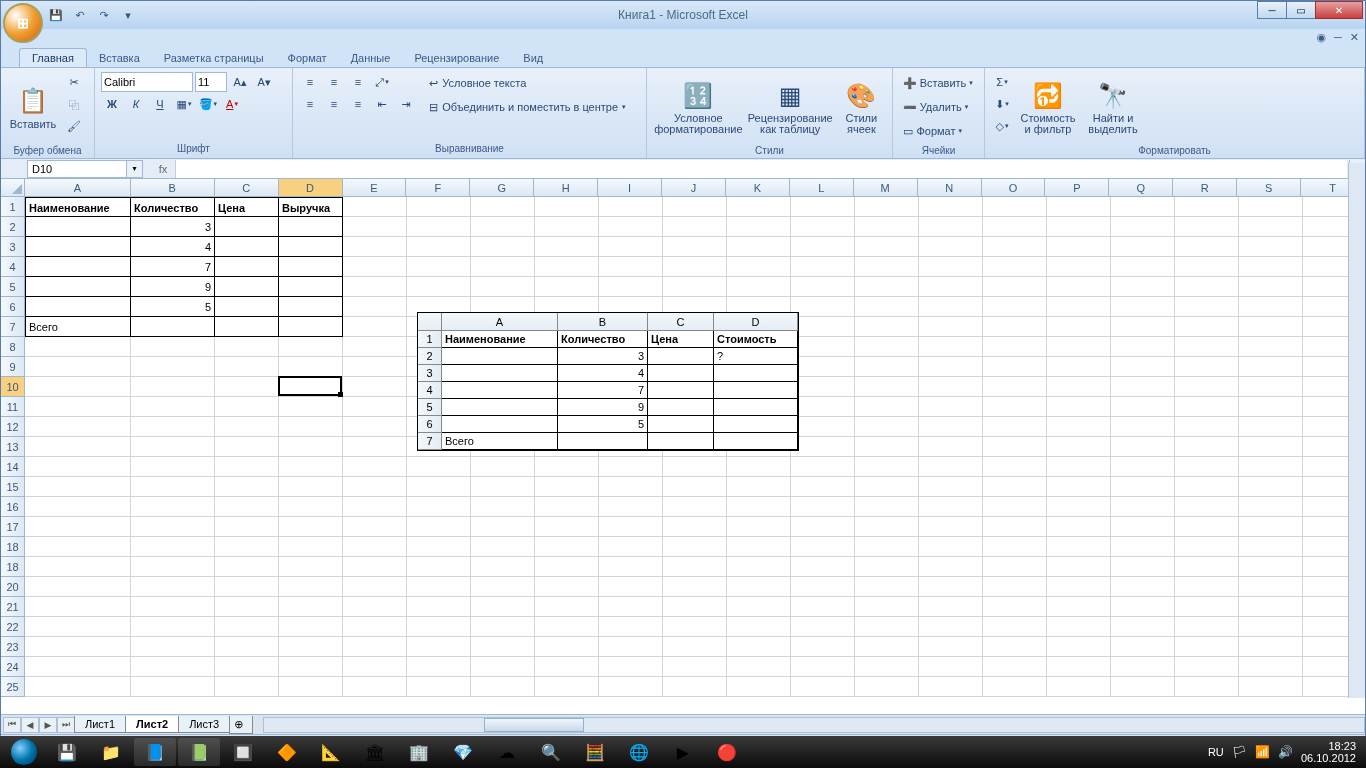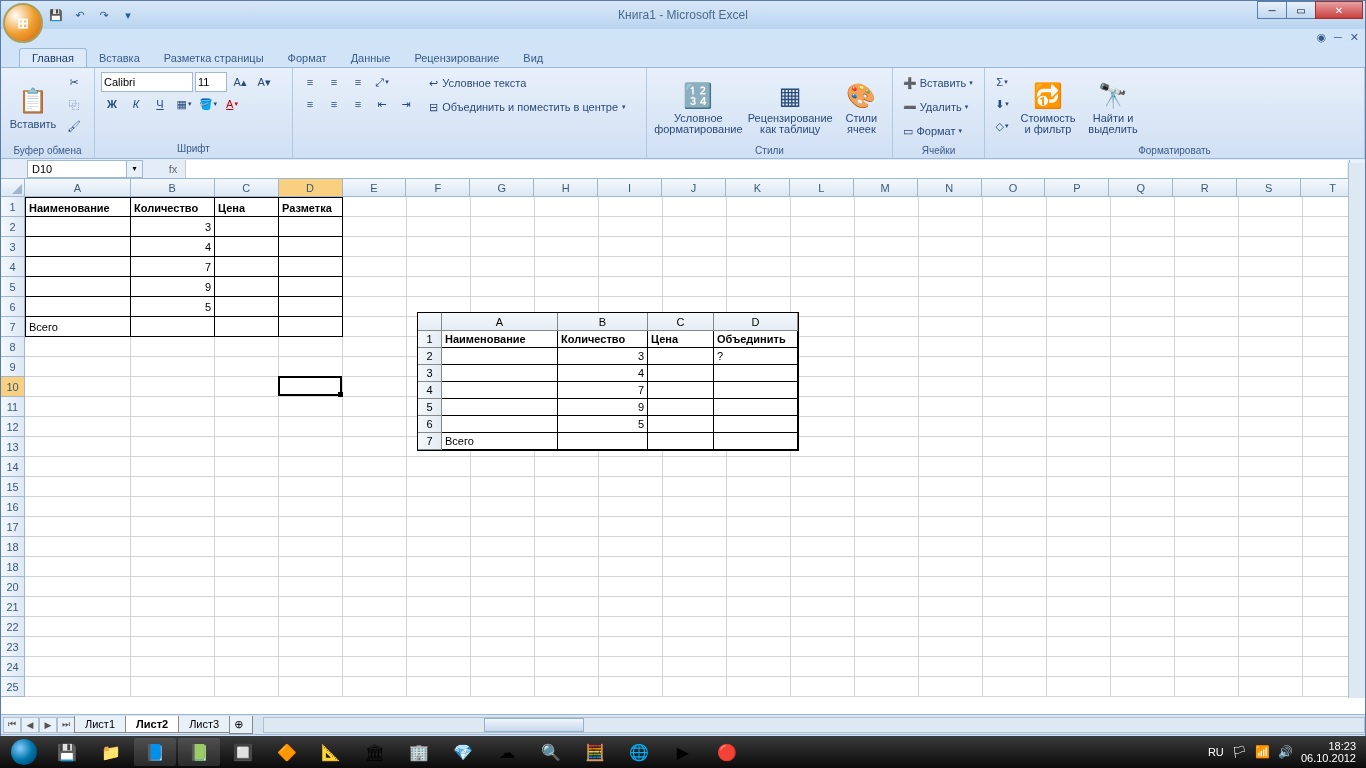--- a/index.html
+++ b/index.html
@@ -26,21 +26,21 @@
 .stack{display:flex;flex-direction:column;gap:2px}
 .row{display:flex;align-items:center;gap:2px}
 .sel{border:1px solid #a0b8d0;background:#fff;height:20px;font-size:11px;padding:0 2px}
 .smbtn{width:22px;height:20px;border:1px solid transparent;display:flex;align-items:center;justify-content:center;cursor:pointer;color:#2a4a7a;font-size:11px}
 .smbtn.dd::after{content:'▾';font-size:7px;margin-left:1px}
 .midbtn{height:22px;display:flex;align-items:center;gap:4px;padding:0 4px;cursor:pointer;color:#2a4a7a;font-size:11px}
 .cell-btn{height:22px;display:flex;align-items:center;gap:3px;padding:0 4px;cursor:pointer;color:#2a4a7a;font-size:11px}
 .namebox-row{height:20px;background:#e4edf7;border-bottom:1px solid #9ab8d8;display:flex;align-items:center}
 .namebox{width:100px;height:18px;background:#fff;border:1px solid #a0b8d0;margin-left:26px;padding:0 4px;font-size:11px;display:flex;align-items:center}
 .nb-dd{width:16px;height:18px;border:1px solid #a0b8d0;border-left:none;background:#e8f0fa;display:flex;align-items:center;justify-content:center;font-size:8px;cursor:pointer}
-.fx-btn{width:24px;height:24px;margin-left:18px;display:flex;align-items:center;justify-content:center;color:#666;cursor:pointer}
+.fx-btn{width:24px;height:24px;margin-left:8px;display:flex;align-items:center;justify-content:center;color:#666;cursor:pointer}
 .formula-bar{flex:1;height:18px;background:#fff;border-left:1px solid #ccc;margin-right:2px}
 .fb-dd{width:16px;height:18px;border-left:1px solid #a0b8d0;background:#e8f0fa;display:flex;align-items:center;justify-content:center;font-size:8px;cursor:pointer}
 .sheet{position:relative;height:535px;background:#fff;overflow:hidden}
 .colhdrs{position:absolute;left:0;top:0;right:0;height:18px;display:flex;background:linear-gradient(#f4f8fc,#dce8f4);border-bottom:1px solid #9eb6ce}
 .rowhdrs{position:absolute;left:0;top:18px;width:24px;background:linear-gradient(90deg,#f4f8fc,#dce8f4);border-right:1px solid #9eb6ce}
 .ch{border-right:1px solid #9eb6ce;text-align:center;font-size:11px;color:#3a5a7a;line-height:18px;cursor:pointer}
 .ch.sel-col{background:#f8d080}
 .rh{height:20px;border-bottom:1px solid #9eb6ce;text-align:center;font-size:11px;color:#3a5a7a;line-height:20px;cursor:pointer}
 .rh.sel-row{background:#f8d080}
 .selectall{width:24px;height:18px;border-right:1px solid #9eb6ce;border-bottom:1px solid #9eb6ce;background:linear-gradient(#f4f8fc,#dce8f4);cursor:pointer;position:relative}
@@ -189,20 +189,21 @@
               <span>↩</span>
               <span>Условное текста</span>
             </div>
           <div class="midbtn">
               <span>⊟</span>
               <span>Объединить и поместить в центре</span>
               <span style="font-size:7px">▾</span>
             </div>
         </div>
       </div>
+      <div class="group-label">Выравнивание</div>
     </div>
 
 
     <div class="group" style="width:246px">
       <div class="group-body">
         <div class="bigbtn" style="width:92px">
             <span class="icon32">🔢</span>
             <span>Условное форматирование</span>
           </div>
         <div class="bigbtn" style="width:86px">
@@ -316,21 +317,21 @@
         <div class="rh">21</div>
         <div class="rh">22</div>
         <div class="rh">23</div>
         <div class="rh">24</div>
         <div class="rh">25</div>
       </div>
     <div class="grid" id="grid">
         <div class="gcell b brd-r brd-b brd-t brd-l" style="left: 0px; top: 0px; width: 106px;">Наименование</div>
         <div class="gcell b brd-r brd-b brd-t" style="left: 106px; top: 0px; width: 84px;">Количество</div>
         <div class="gcell b brd-r brd-b brd-t" style="left: 190px; top: 0px; width: 64px;">Цена</div>
-        <div class="gcell b brd-r brd-b brd-t" style="left: 254px; top: 0px; width: 64px;">Разметка</div>
+        <div class="gcell b brd-r brd-b brd-t" style="left: 254px; top: 0px; width: 64px;">Выручка</div>
         <div class="gcell" style="left: 318px; top: 0px; width: 64px;"></div>
         <div class="gcell" style="left: 382px; top: 0px; width: 64px;"></div>
         <div class="gcell" style="left: 446px; top: 0px; width: 64px;"></div>
         <div class="gcell" style="left: 510px; top: 0px; width: 64px;"></div>
         <div class="gcell" style="left: 574px; top: 0px; width: 64px;"></div>
         <div class="gcell" style="left: 638px; top: 0px; width: 64px;"></div>
         <div class="gcell" style="left: 702px; top: 0px; width: 64px;"></div>
         <div class="gcell" style="left: 766px; top: 0px; width: 64px;"></div>
         <div class="gcell" style="left: 830px; top: 0px; width: 64px;"></div>
         <div class="gcell" style="left: 894px; top: 0px; width: 64px;"></div>
@@ -827,21 +828,21 @@
             <div class="ehc" style="width: 116px;">A</div>
             <div class="ehc" style="width: 90px;">B</div>
             <div class="ehc" style="width: 66px;">C</div>
             <div class="ehc" style="width: 84px;">D</div>
           </div>
           <div class="erow">
             <div class="erh">1</div>
             <div class="ec b" style="width: 116px;">Наименование</div>
             <div class="ec b" style="width: 90px;">Количество</div>
             <div class="ec b" style="width: 66px;">Цена</div>
-            <div class="ec b" style="width: 84px;">Объединить</div>
+            <div class="ec b" style="width: 84px;">Стоимость</div>
           </div>
           <div class="erow">
             <div class="erh">2</div>
             <div class="ec" style="width: 116px;"></div>
             <div class="ec ra" style="width: 90px;">3</div>
             <div class="ec" style="width: 66px;"></div>
             <div class="ec" style="width: 84px;">?</div>
           </div>
           <div class="erow">
             <div class="erh">3</div>

